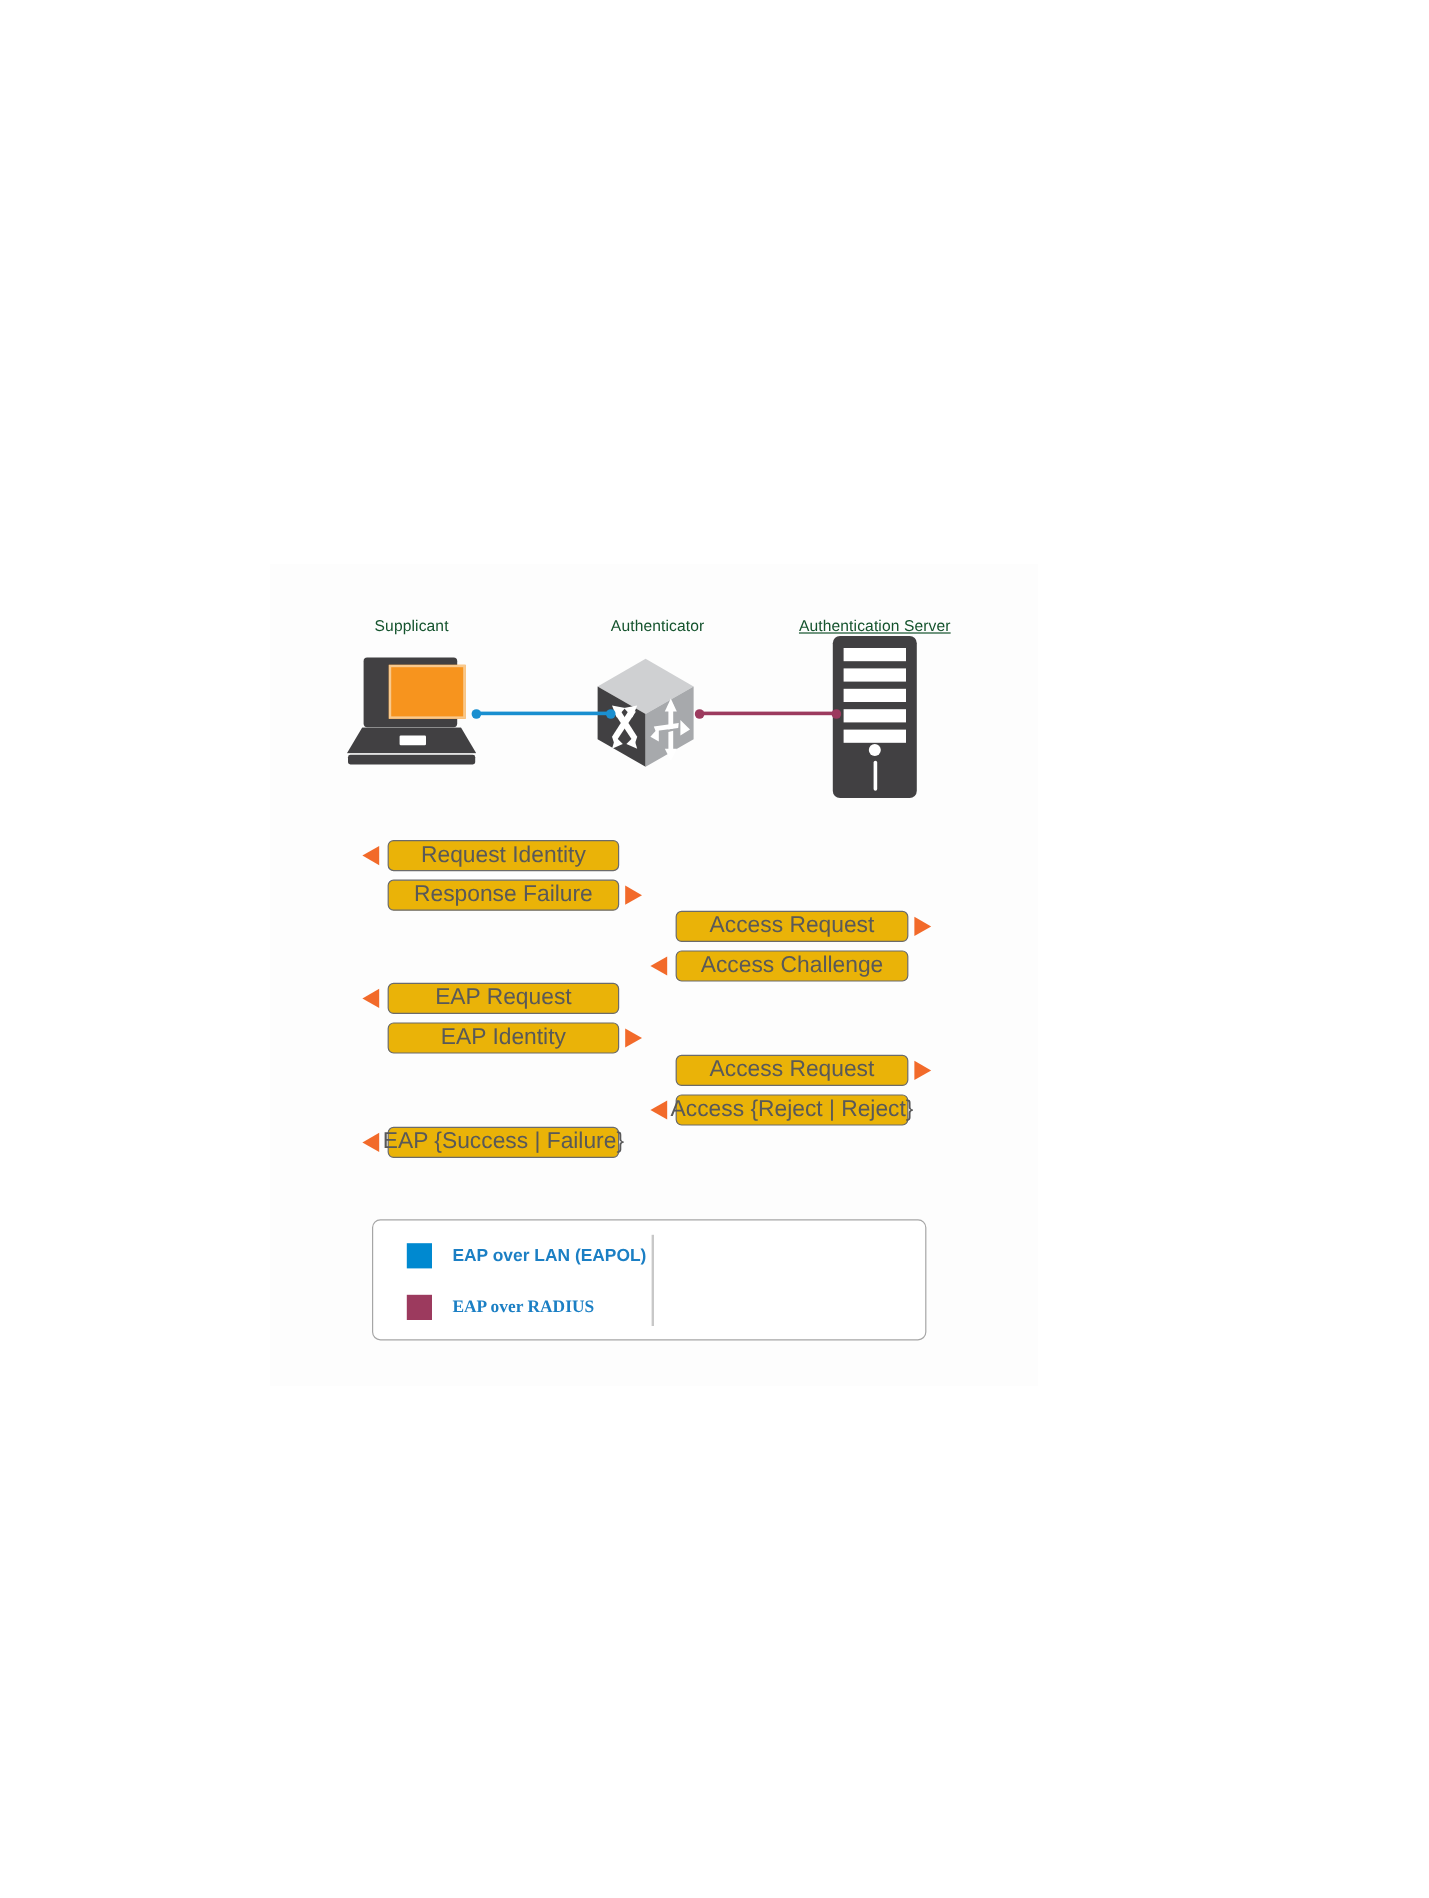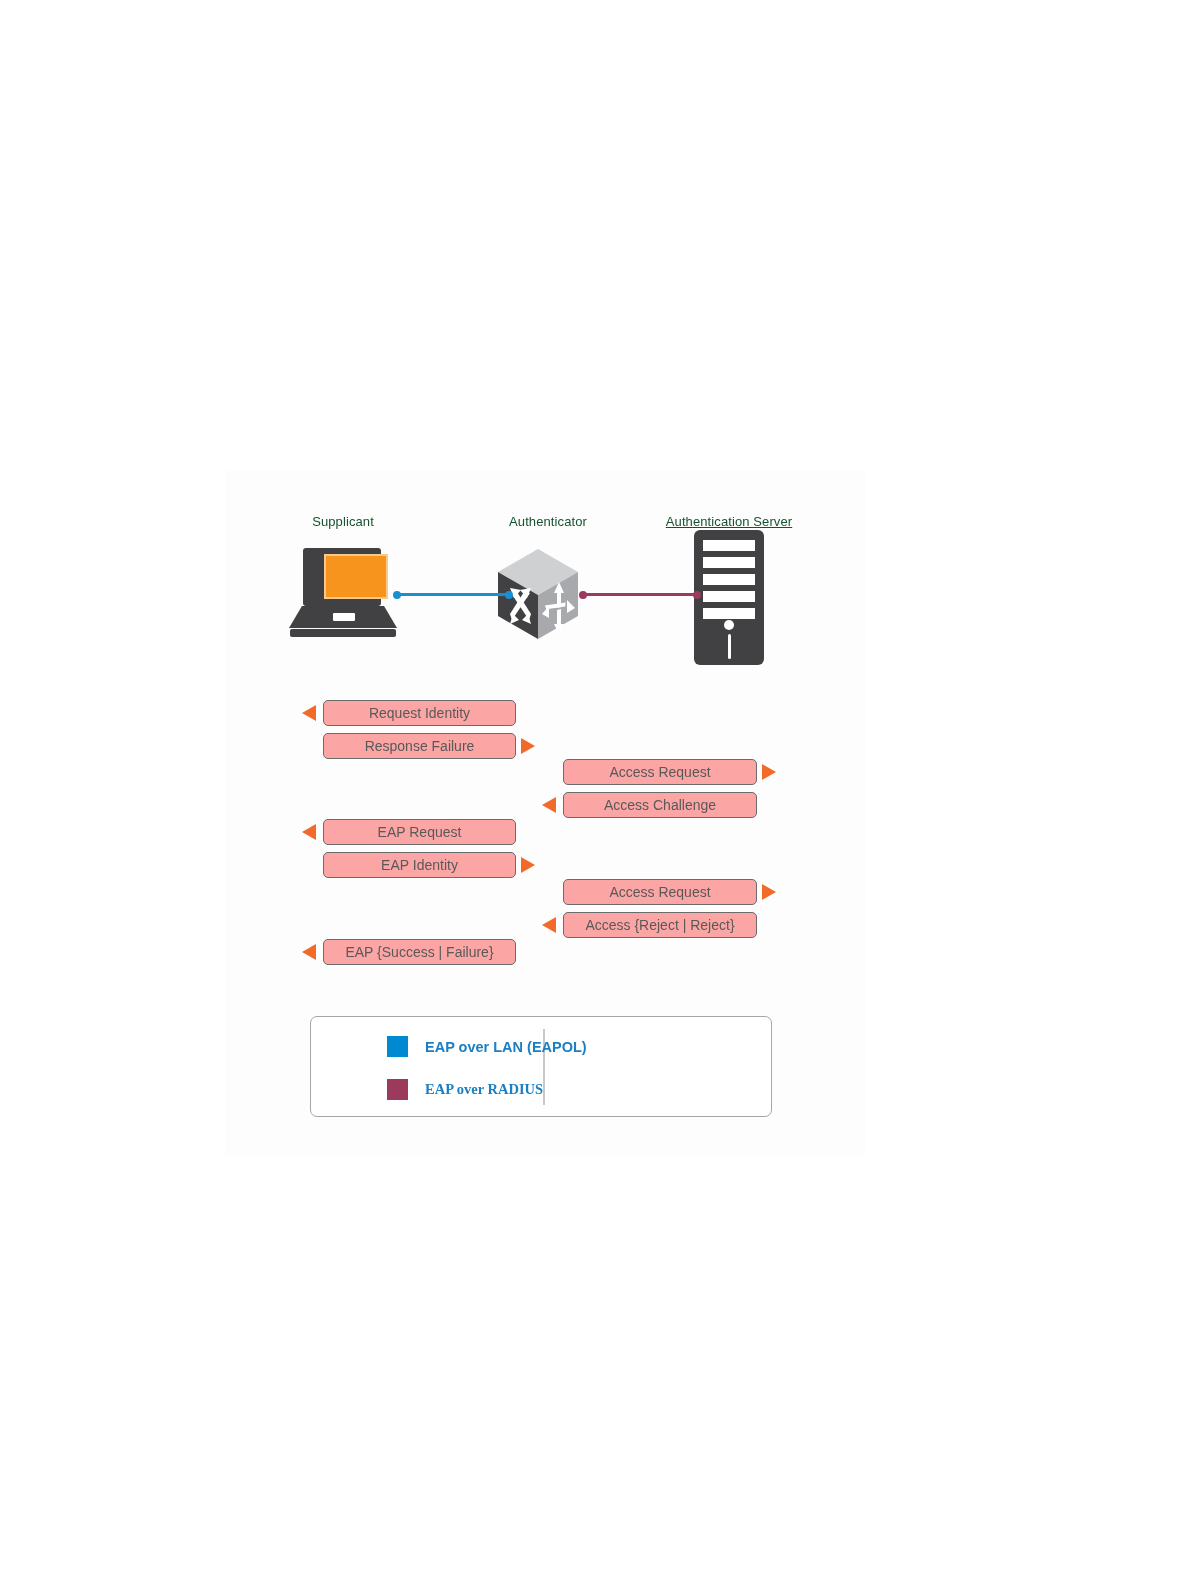--- a/index.html
+++ b/index.html
@@ -101,23 +101,23 @@
   #link-radius { left: 580px; width: 120px; }
   #link-radius .lineseg, #link-radius .endcap { background: #9c3a5e; }
   #link-radius .cap-left  { left: -1px; }
   #link-radius .cap-right { right: -1px; }
 
   
   .msg-row { position: absolute; height: 26px; }
   .msg-box {
     position: absolute; top: 0; height: 26px;
     border: 1.6px solid #6b6b6b; border-radius: 5px;
-    background: #fca5a5; box-sizing: border-box;
+    background: #eab308; box-sizing: border-box;
     display: flex; align-items: center; justify-content: center;
-    font-size: 14px; color: #595959; white-space: nowrap;
+    font-size: 19px; color: #595959; white-space: nowrap;
   }
   .msg-arrow {
     position: absolute; top: 5px; width: 0; height: 0;
     border-top: 8px solid transparent;
     border-bottom: 8px solid transparent;
   }
   .msg-arrow.left  { border-right: 14px solid #f26a2a; }
   .msg-arrow.right { border-left: 14px solid #f26a2a; }
 
   
@@ -134,21 +134,21 @@
     position: absolute; left: 310px; top: 1016px;
     width: 462px; height: 101px;
     border: 1.5px solid #a6a6a6; border-radius: 7px;
     background: #ffffff; box-sizing: border-box;
   }
   #legend .divider {
     position: absolute; left: 232px; top: 12px; width: 1.5px; height: 76px;
     background: #c8c8c8;
   }
   .legend-item {
-    position: absolute; left: 28px; display: flex; align-items: center; margin-left: 48px;
+    position: absolute; left: 28px; display: flex; align-items: center;
   }
   .legend-item .swatch {
     width: 21px; height: 21px; margin-right: 17px; flex: none;
   }
   .legend-item .legend-text {
     font-size: 14.5px; font-weight: bold; color: #1b7fc4; white-space: nowrap;
   }
   #legend-item-0 { top: 19px; }
   #legend-item-1 { top: 62px; font-family: Liberation Serif, serif; }
 </style>

